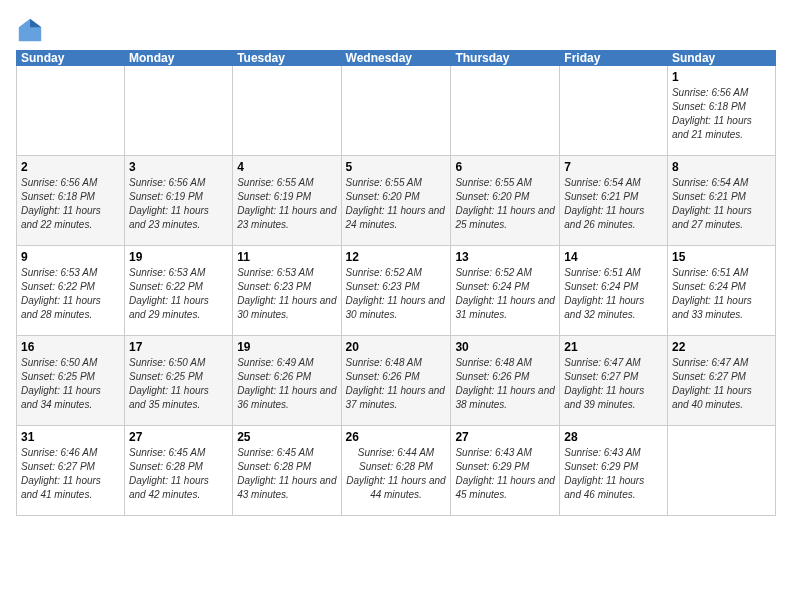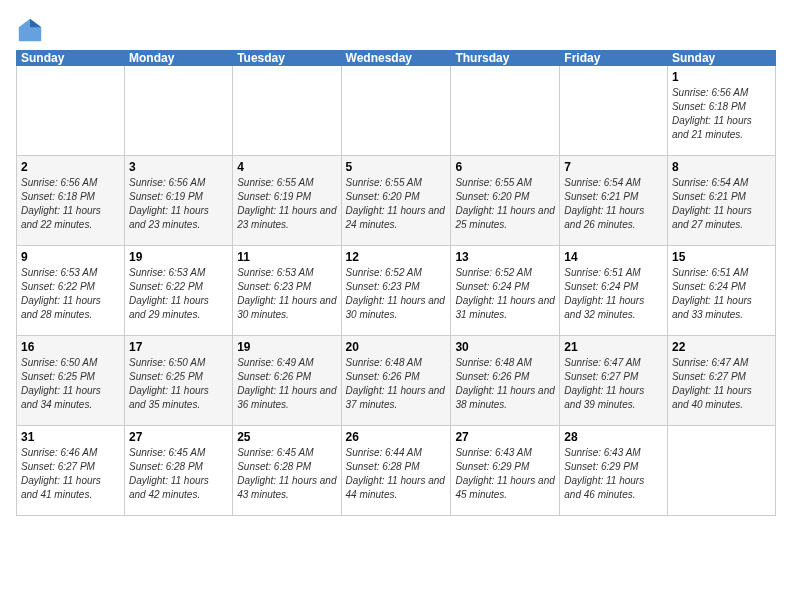--- a/index.html
+++ b/index.html
@@ -281,21 +281,21 @@
 Daylight: 11 hours and 42 minutes.</div>
         </td>
         <td>
           <div class="day-number">25</div>
           <div class="day-info" style="white-space: pre-line;">Sunrise: 6:45 AM
 Sunset: 6:28 PM
 Daylight: 11 hours and 43 minutes.</div>
         </td>
         <td>
           <div class="day-number">26</div>
-          <div class="day-info" style="white-space: pre-line;">Sunrise: 6:44 AM
+          <div class="day-info" style="white-space: pre-line; text-align: center;">Sunrise: 6:44 AM
 Sunset: 6:28 PM
 Daylight: 11 hours and 44 minutes.</div>
         </td>
         <td>
           <div class="day-number">27</div>
           <div class="day-info" style="white-space: pre-line;">Sunrise: 6:43 AM
 Sunset: 6:29 PM
 Daylight: 11 hours and 45 minutes.</div>
         </td>
         <td>

